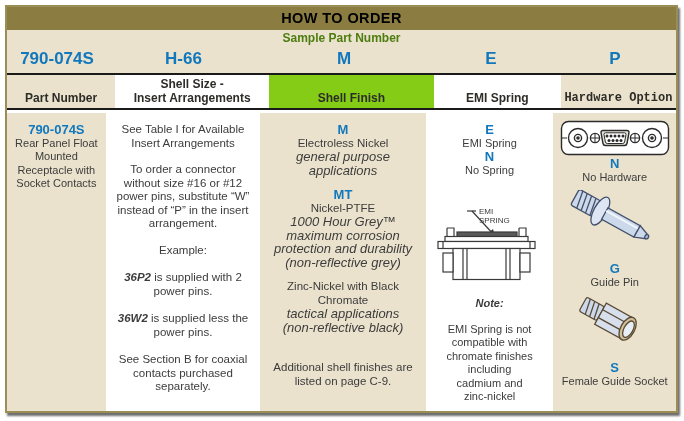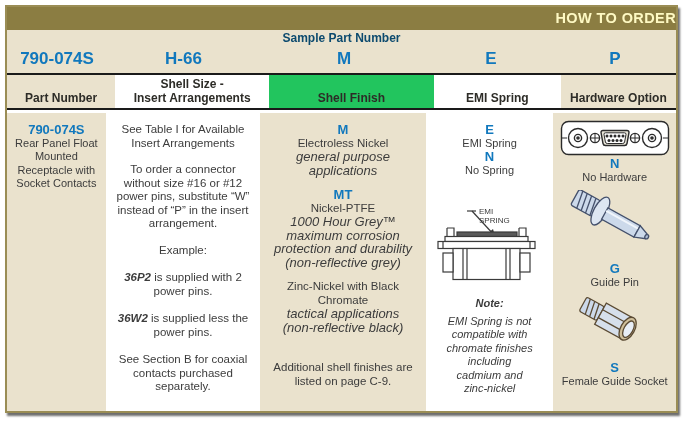--- a/index.html
+++ b/index.html
@@ -9,47 +9,47 @@
   .page { position:relative; width:684px; height:421px; background:#fff; }
 
   .tbl {
     position:absolute; left:5px; top:5px; width:673px; height:408px;
     border:2px solid #9a8d55; background:#fff;
     box-shadow:2px 3px 2px #6e6e6e;
     overflow:hidden;
   }
 
   .title-bar {
-    height:23px; background:#8b7d42; color:#fef9c3;
-    font-size:14.5px; font-weight:bold; text-align:right; line-height:23px;
+    height:23px; background:#8b7d42; color:#000000;
+    font-size:14.5px; font-weight:bold; text-align:center; line-height:23px;
     letter-spacing:.4px;
   }
   .sample-label {
-    height:17px; background:#eae2cd; color:#0c4a6e;
+    height:17px; background:#eae2cd; color:#4d7c0f;
     font-size:12px; font-weight:bold; text-align:center; line-height:17px;
   }
   .codes-row { display:flex; background:#eae2cd; height:26px; }
   .codes-row .code {
     color:#1178bd; font-size:17px; font-weight:bold; text-align:center; line-height:24px;
   }
   .w1{width:100px;} .w2{width:153px;} .w3{width:168px;} .w4{width:126px;} .w5{width:122px;}
 
   .header-row {
     display:flex; gap:2px; background:#fff;
     border-top:2px solid #1a1a1a; border-bottom:2px solid #1a1a1a;
     height:37px;
   }
   .hcell {
     display:flex; flex-direction:column; justify-content:flex-end;
     padding-bottom:3px; font-size:12px; font-weight:bold; color:#2d2c27;
     text-align:center; line-height:14px;
   }
   .hc1{width:109px;background:#eae2cd;} .hc2{width:151px;background:#fff;}
-  .hc3{width:166px;background:#22c55e;} .hc4{width:124px;background:#fff;}
-  .hc5{width:116px;background:#eae2cd;}
+  .hc3{width:166px;background:#84cc16;} .hc4{width:124px;background:#fff;}
+  .hc5{width:116px;background:#eae2cd;font-family:Liberation Mono, monospace;}
 
   .body-row { display:flex; gap:2px; background:#fff; height:301px; margin-top:3px; }
   .bcell { font-size:11px; line-height:13.5px; text-align:center; overflow:hidden; }
   .bc1{width:99px;background:#eae2cd;padding:10px 3px 0;}
   .bc2{width:151px;background:#fff;padding:10px 4px 0;}
   .bc3{width:166px;background:#eae2cd;padding:10px 4px 0;}
   .bc4{width:124px;background:#fff;padding:10px 3px 0;}
   .bc5{width:123px;background:#eae2cd;padding:7px 2px 0;}
 
   .blue { color:#1178bd; font-weight:bold; }
@@ -62,21 +62,21 @@
   .finish-opt { margin-bottom:11px; }
   .opt-code { font-size:13px; }
   .opt-name { font-size:11.5px; }
   .opt-it { font-style:italic; font-size:13px; }
   .finish-footer { margin-top:27px; font-size:11.5px;text-align:center; }
 
   .emi-opt-code { font-size:13px; }
   .emi-diagram { margin-top:26px; }
   .note-wrap { margin-top:6px; }
   .note-title { font-weight:bold;font-style:italic; }
-  .note-body { width:88px; margin:4px auto;font-style:italic; }
+  .note-body { width:88px; margin:12px auto; }
 
   .hw-opt { margin-bottom:6px; }
   .hw-code { font-size:13px; line-height:14px; }
   .hw-label { line-height:13px; margin-bottom:4px; }
 
   svg { display:block; margin:0 auto; }
 </style>
 </head>
 <body>
 

